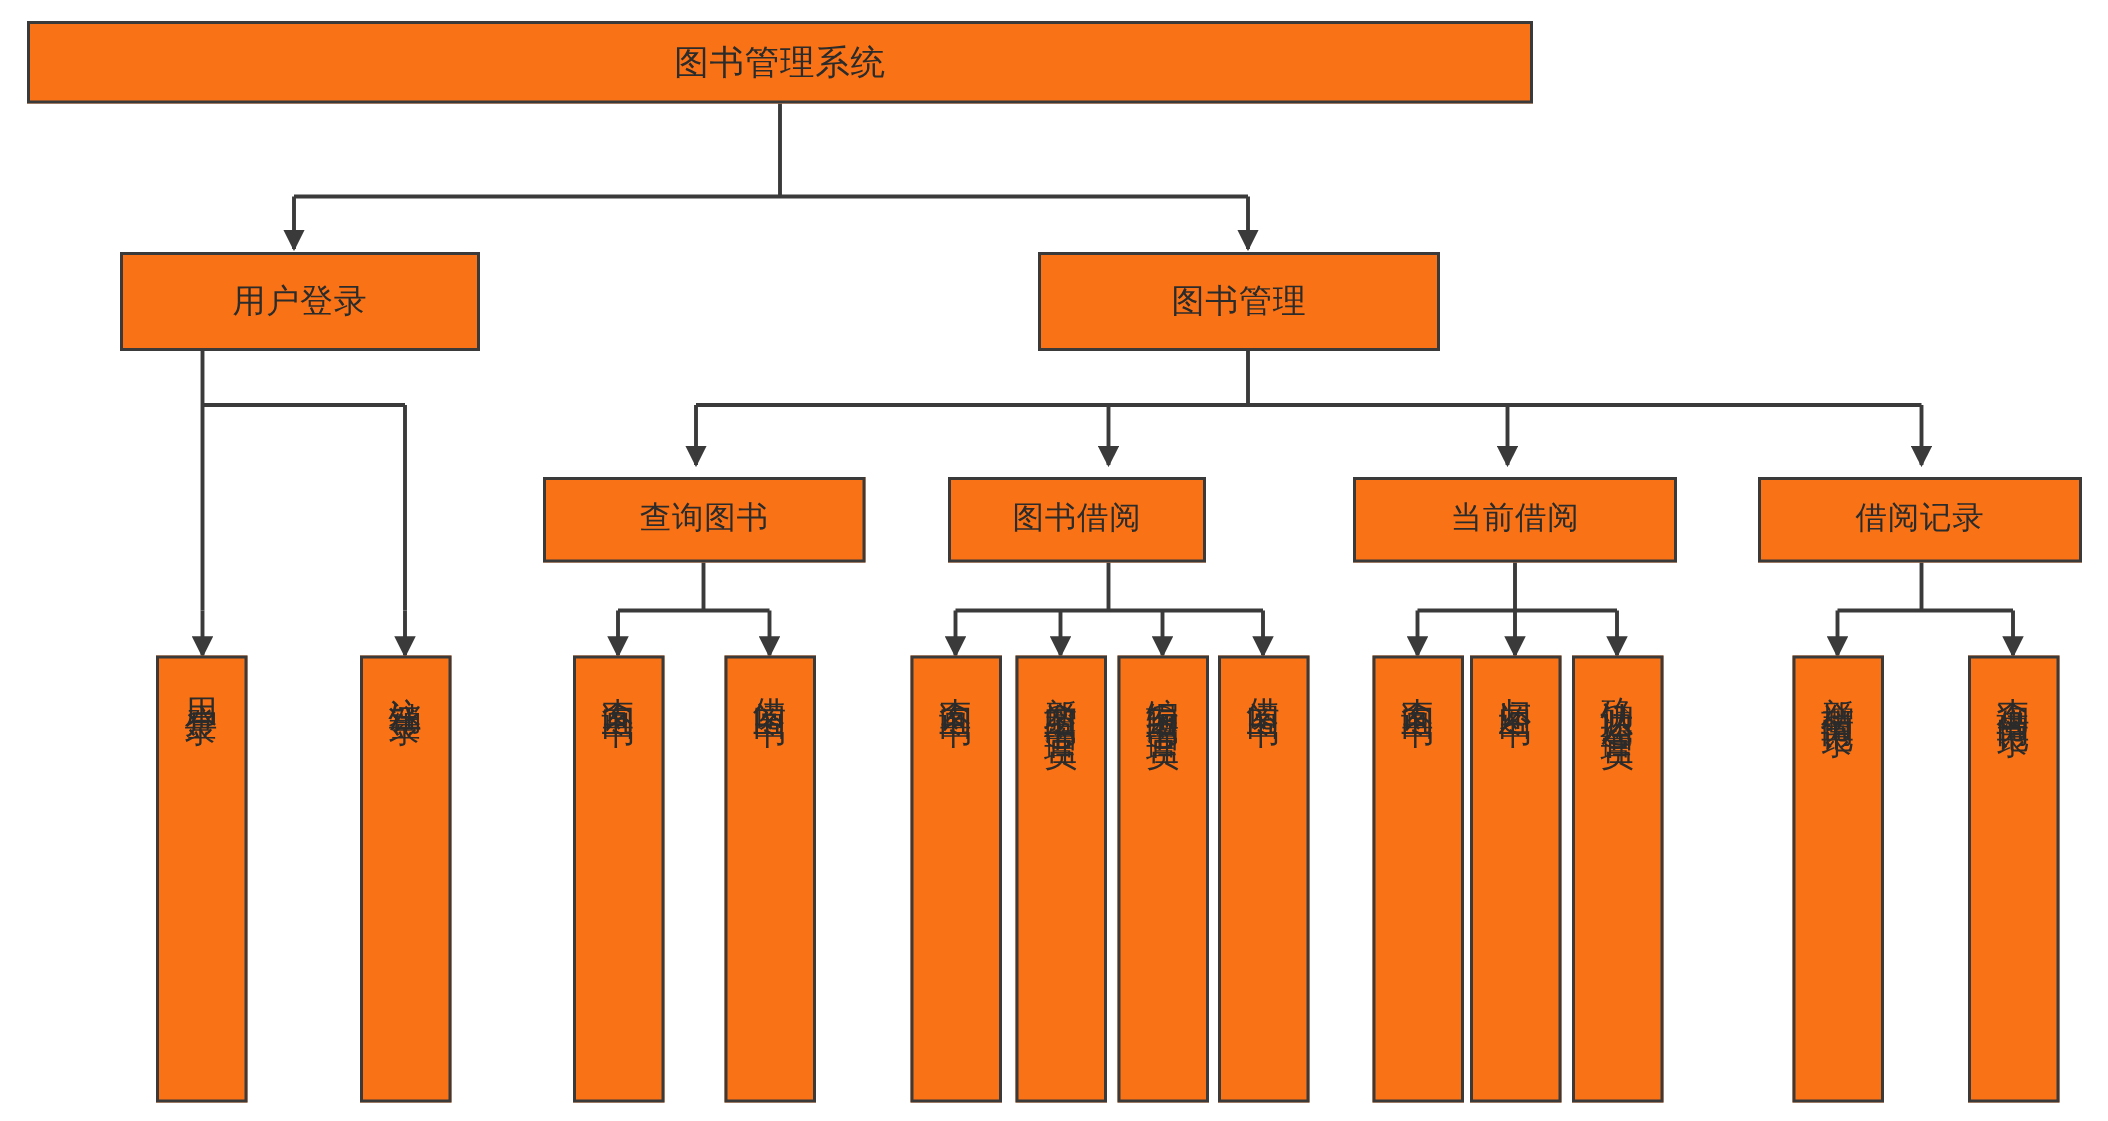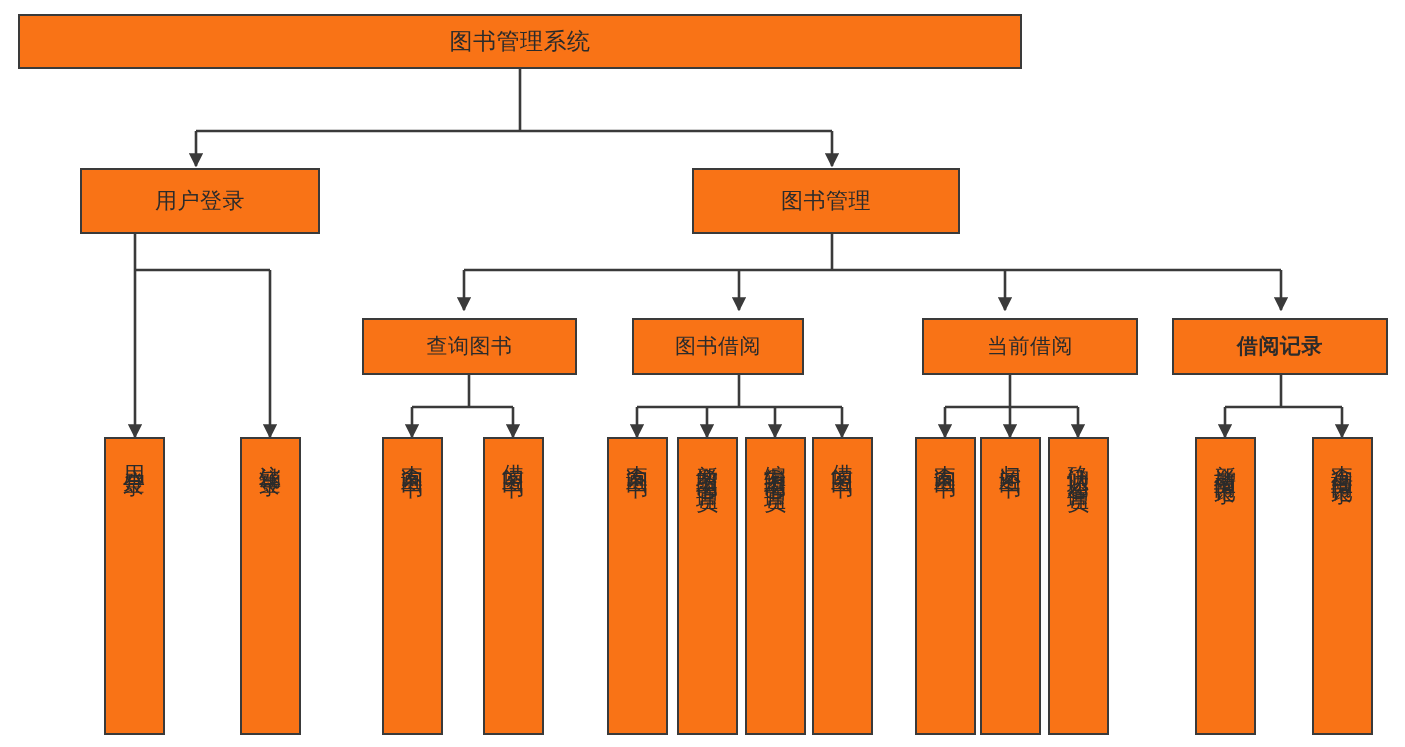--- a/index.html
+++ b/index.html
@@ -139,24 +139,24 @@
   <div class="node node-l2" style="left:692px; top:168px; width:268px; height:66px;justify-content:center;">
     <span class="lbl">图书管理</span>
   </div>
 
   <div class="node node-l3" style="left:362px; top:318px; width:215px; height:57px;">
     <span class="lbl">查询图书</span>
   </div>
   <div class="node node-l3" style="left:632px; top:318px; width:172px; height:57px;">
     <span class="lbl">图书借阅</span>
   </div>
-  <div class="node node-l3" style="left:902px; top:318px; width:216px; height:57px;margin-left:20px;">
+  <div class="node node-l3" style="left:902px; top:318px; width:216px; height:57px;">
     <span class="lbl">当前借阅</span>
   </div>
-  <div class="node node-l3" style="left:1172px; top:318px; width:216px; height:57px;font-weight:bold;">
+  <div class="node node-l3" style="left:1172px; top:318px; width:216px; height:57px;">
     <span class="lbl">借阅记录</span>
   </div>
 
   <div class="node node-leaf" style="left:104px; top:437px; width:61px; height:298px;">
     <span class="lbl">用户登录</span>
   </div>
   <div class="node node-leaf" style="left:240px; top:437px; width:61px; height:298px;">
     <span class="lbl">注销登录</span>
   </div>
 

